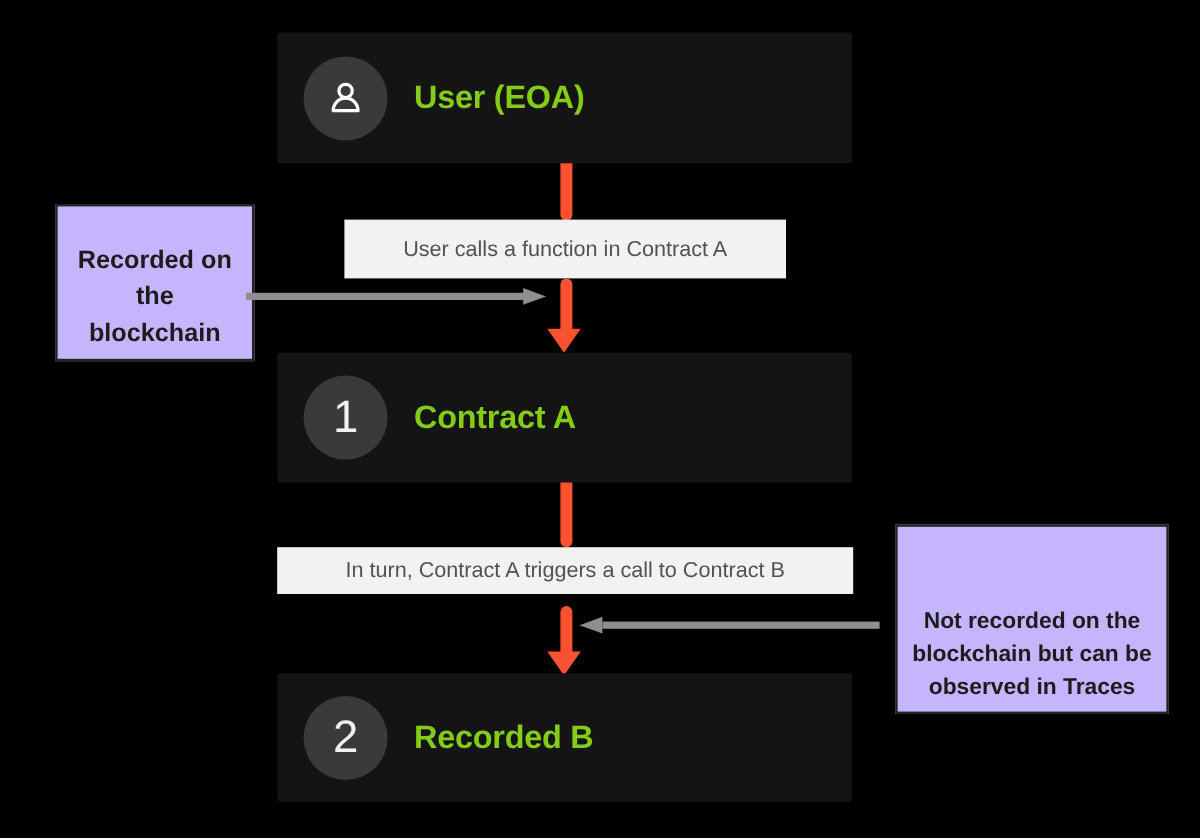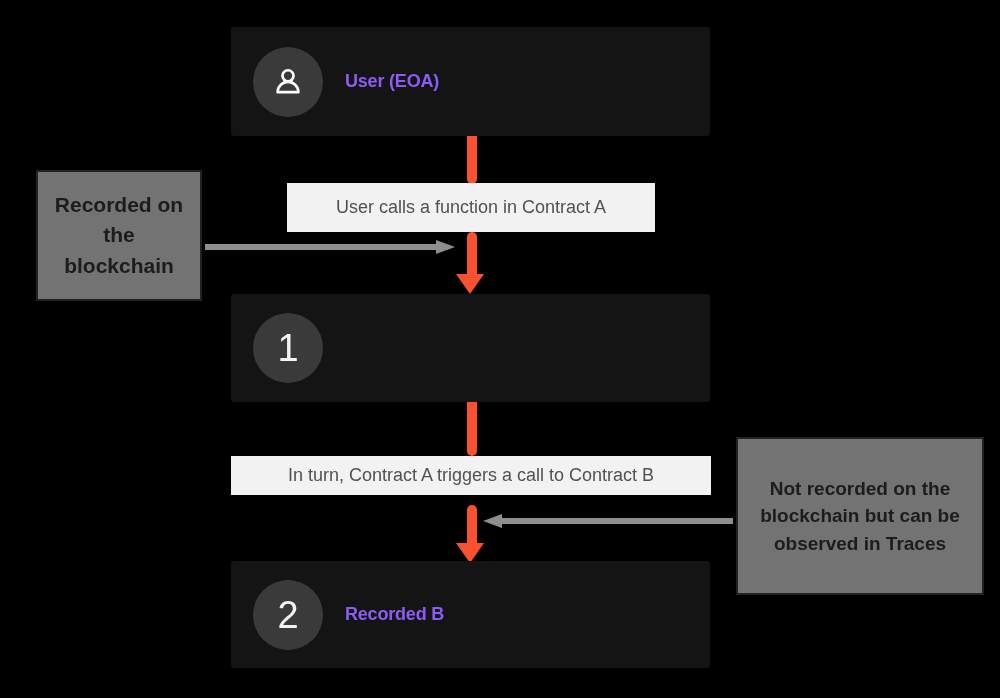--- a/index.html
+++ b/index.html
@@ -38,22 +38,22 @@
     justify-content: center;
     flex: 0 0 auto;
   }
   .node-badge-num {
     color: #f2f2f2;
     font-size: 38px;
     font-weight: 400;
     line-height: 1;
   }
   .node-title {
-    color: #8b5cf6;
-    font-size: 18px;
+    color: #84cc16;
+    font-size: 27px;
     font-weight: bold;
     letter-spacing: -0.2px;
     margin-left: 22px;
     white-space: nowrap;
   }
 
   #node-user   { top: 27px;  height: 109px; }
   #node-a      { top: 294px; height: 108px; }
   #node-b      { top: 561px; height: 107px; }
 
@@ -107,34 +107,35 @@
   #arrow-2a { top: 402px; height: 54px; }
   #arrow-2a .flow-stem { height: 54px; border-radius: 0 0 5px 5px; }
   
   #arrow-2b { top: 505px; height: 58px; }
   #arrow-2b .flow-stem { height: 40px; border-radius: 5px 5px 0 0; }
   #arrow-2b .flow-head { top: 38px; }
 
   
   .note-box {
     position: absolute;
-    background: #737373;
+    background: #c4b5fd;
     border: 2px solid #222222;
     color: #1c1c1c;
     font-weight: bold;
     text-align: center;
     display: flex;
-    align-items: center;
+    align-items: flex-end;
     justify-content: center;
     box-sizing: border-box;
     line-height: 1.45;
     padding: 6px 10px;
+    margin-left: 10px;
   }
   #note-left  { left: 36px;  top: 170px; width: 166px; height: 131px; font-size: 21px; }
-  #note-right { left: 736px; top: 437px; width: 248px; height: 158px; font-size: 19px; }
+  #note-right { left: 736px; top: 437px; width: 228px; height: 158px; font-size: 19px; }
 
   
   .gray-arrow { position: absolute; height: 14px; }
   .gray-stem {
     position: absolute;
     top: 4px;
     height: 6px;
     background: #8e8e8e;
   }
   .gray-head {
@@ -187,20 +188,21 @@
 
   <div class="gray-arrow" id="gray-left">
     <div class="gray-stem"></div>
     <div class="gray-head"></div>
   </div>
 
   <div class="node-card" id="node-a">
     <div class="node-badge">
       <span class="node-badge-num">1</span>
     </div>
+    <div class="node-title">Contract A</div>
   </div>
 
   <div class="flow-arrow" id="arrow-2a">
     <div class="flow-stem"></div>
   </div>
 
   <div class="msg-label" id="msg-2">
     <span>In turn, Contract A triggers a call to Contract B</span>
   </div>
 

